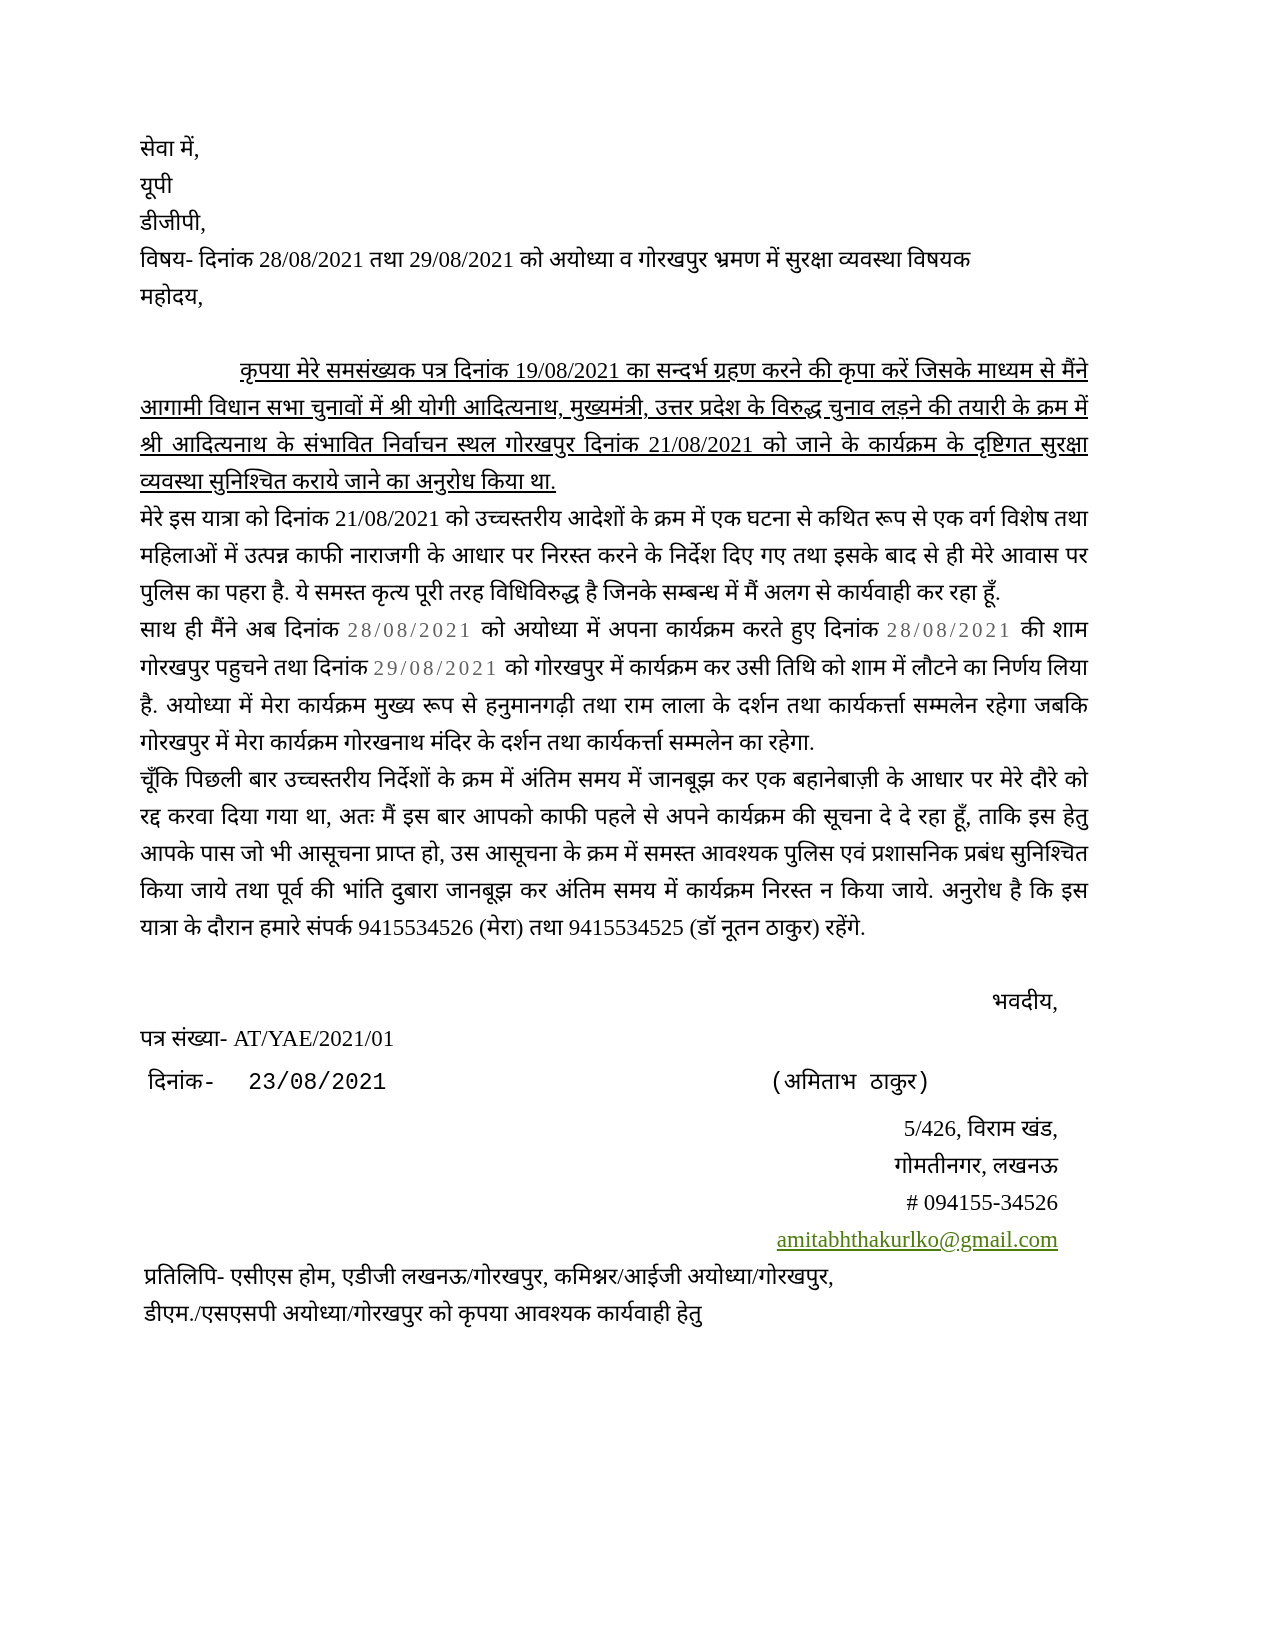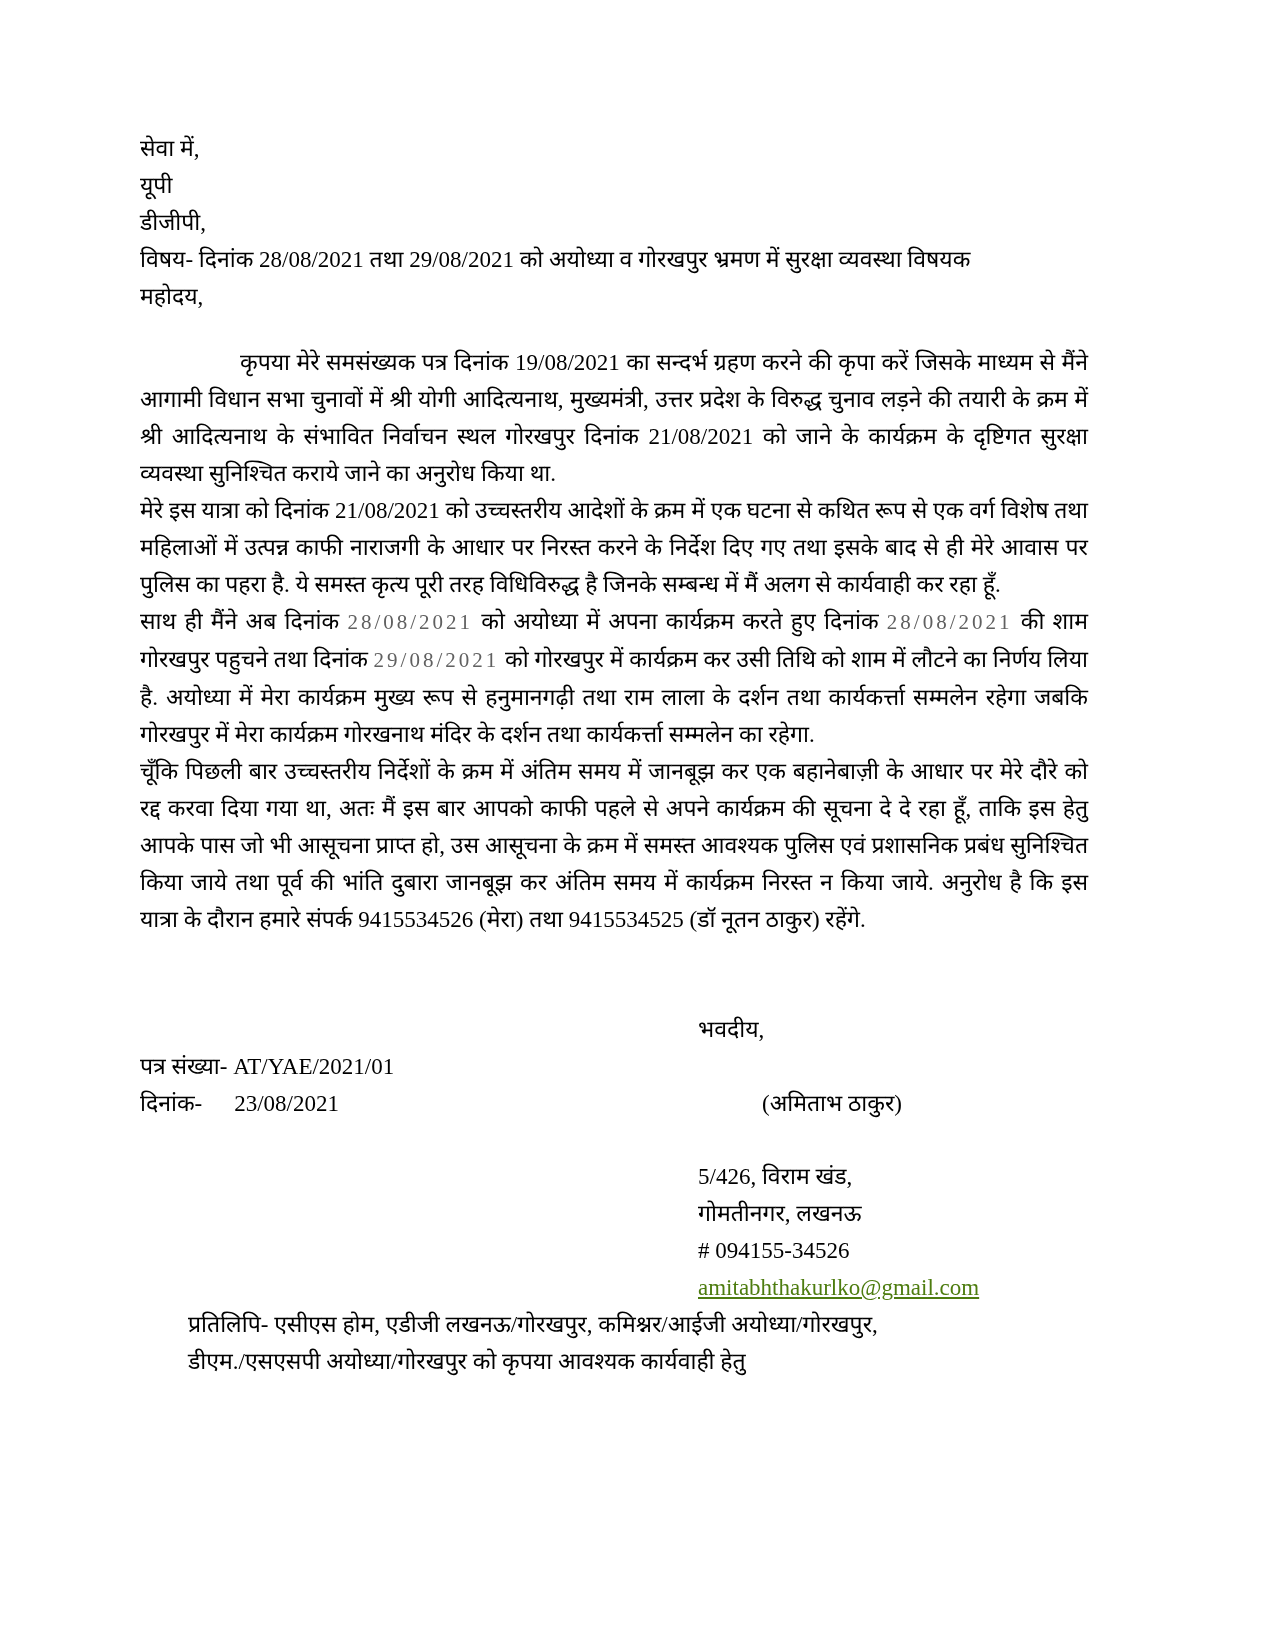--- a/index.html
+++ b/index.html
@@ -27,58 +27,58 @@
   .hline {
     margin: 0;
     text-align: left;
   }
   .para {
     margin: 0;
     text-align: justify;
   }
   .para.first-indent {
     text-indent: 100px;
-    margin-top: 29px;
+    margin-top: 37px;
+    text-decoration: underline;
   }
   .spacer {
     height: 37px;
   }
   .date-mono {
     font-family: Liberation Serif, serif;
     color: #606060;
     font-size: 21px;
     letter-spacing: 3px;
   }
   .sig-block {
     width: 360px;
     margin-left: 558px;
-    text-align: left;
-    margin-top: 36px;
+    text-align: right;
   }
   .date-row {
     position: relative;
-    margin: 0;
+    margin: 8px;
+    font-family: Liberation Mono, monospace;
   }
   .date-value {
     margin-left: 32px;
   }
   .signatory {
     position: absolute;
     left: 622px;
     top: 0;
   }
   .email-link {
     color: #4d7c0f;
     text-decoration: underline;
     cursor: pointer;
   }
   .cc-block {
     margin-top: 0;
     padding-left: 4px;
-    margin-left: 44px;
   }
 </style>
 </head>
 <body>
 
 <div class="page">
   <div class="content">
 
     <div class="hline">सेवा में,</div>
     <div class="hline">यूपी</div>

